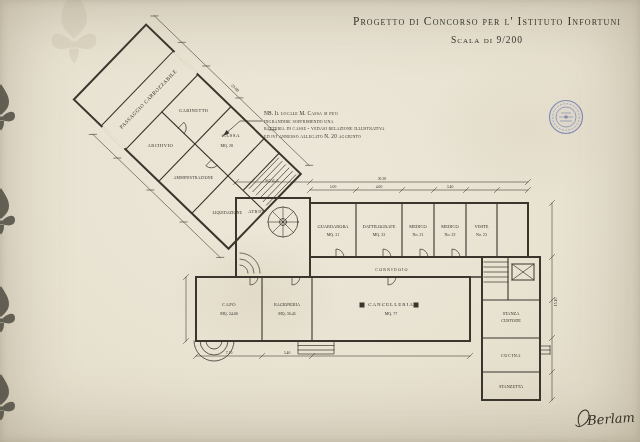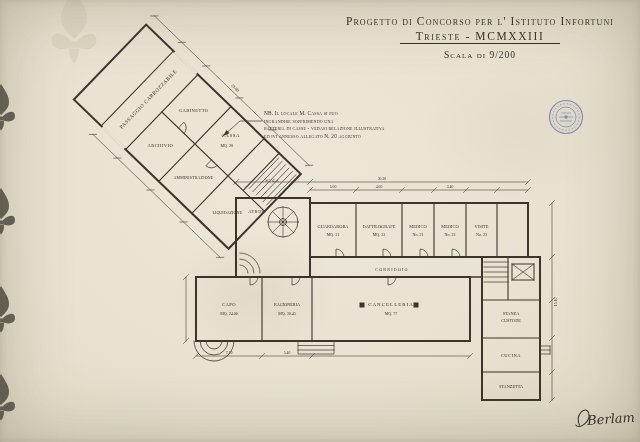--- a/index.html
+++ b/index.html
@@ -9,21 +9,21 @@
     font-family:"Liberation Serif","DejaVu Serif",serif;color:#35322b;
   }
   .vignette{position:absolute;inset:0;pointer-events:none;
     box-shadow:inset 0 0 70px rgba(96,84,60,.30), inset 0 0 8px rgba(96,84,60,.18);}
   .blotch{position:absolute;pointer-events:none;border-radius:50%;}
   .blotch.a{left:170px;top:230px;width:170px;height:130px;
     background:radial-gradient(ellipse, rgba(150,130,95,.10), transparent 70%);}
   .blotch.b{left:420px;top:55px;width:210px;height:150px;
     background:radial-gradient(ellipse, rgba(150,130,95,.07), transparent 70%);}
   .plan-svg{position:absolute;left:0;top:0;}
-  .title-block{position:absolute;left:329px;top:15px;width:302px;text-align:center;
+  .title-block{position:absolute;left:336px;top:15px;width:302px;text-align:center;
     font-variant:small-caps;line-height:1.15;}
   .t1{font-size:11.5px;letter-spacing:1.1px;white-space:nowrap;}
   .t2{font-size:11.5px;letter-spacing:1.6px;margin-top:2px;}
   .t2 span{border-bottom:1px solid #35322b;padding:0 16px 1px;}
   .t3{font-size:9.5px;letter-spacing:1px;margin-top:7px;display:flex;justify-content:center;gap:24px;white-space:nowrap;}
   .note{position:absolute;left:264px;top:110px;width:172px;font-size:5.3px;
     line-height:1.45;font-variant:small-caps;letter-spacing:.2px;color:#3a362e;}
   .note .nl{white-space:nowrap;}
 </style>
 </head>
@@ -180,23 +180,20 @@
     </g>
 
     <g transform="translate(572,404) rotate(-4)">
       <path d="M6,22 C2,10 14,2 16,10 C18,18 6,27 2,21" stroke="#2f2c26" stroke-width="1" fill="none"></path>
       <text x="14" y="22" font-family="DejaVu Serif, serif" font-style="italic" font-size="13" fill="#2f2c26">Berlam</text>
     </g>
   </svg>
 
   <div class="title-block">
     <div class="t1">Progetto di Concorso per l' Istituto Infortuni</div>
-    <div class="t2">
-      <span>Trieste - MCMXXIII</span>
-    </div>
     <div class="t3">
       <span>Scala di 9/200</span>
     </div>
   </div>
 
   <div class="note">
     <div class="nl">NB. Il locale M. Cassa si puo</div>
     <div class="nl">ingrandire sopprimendo una</div>
     <div class="nl">batteria di casse - vedasi relazione illustrativa</div>
     <div class="nl">ed ivi annesso allegato N. 20 aggiunto</div>

